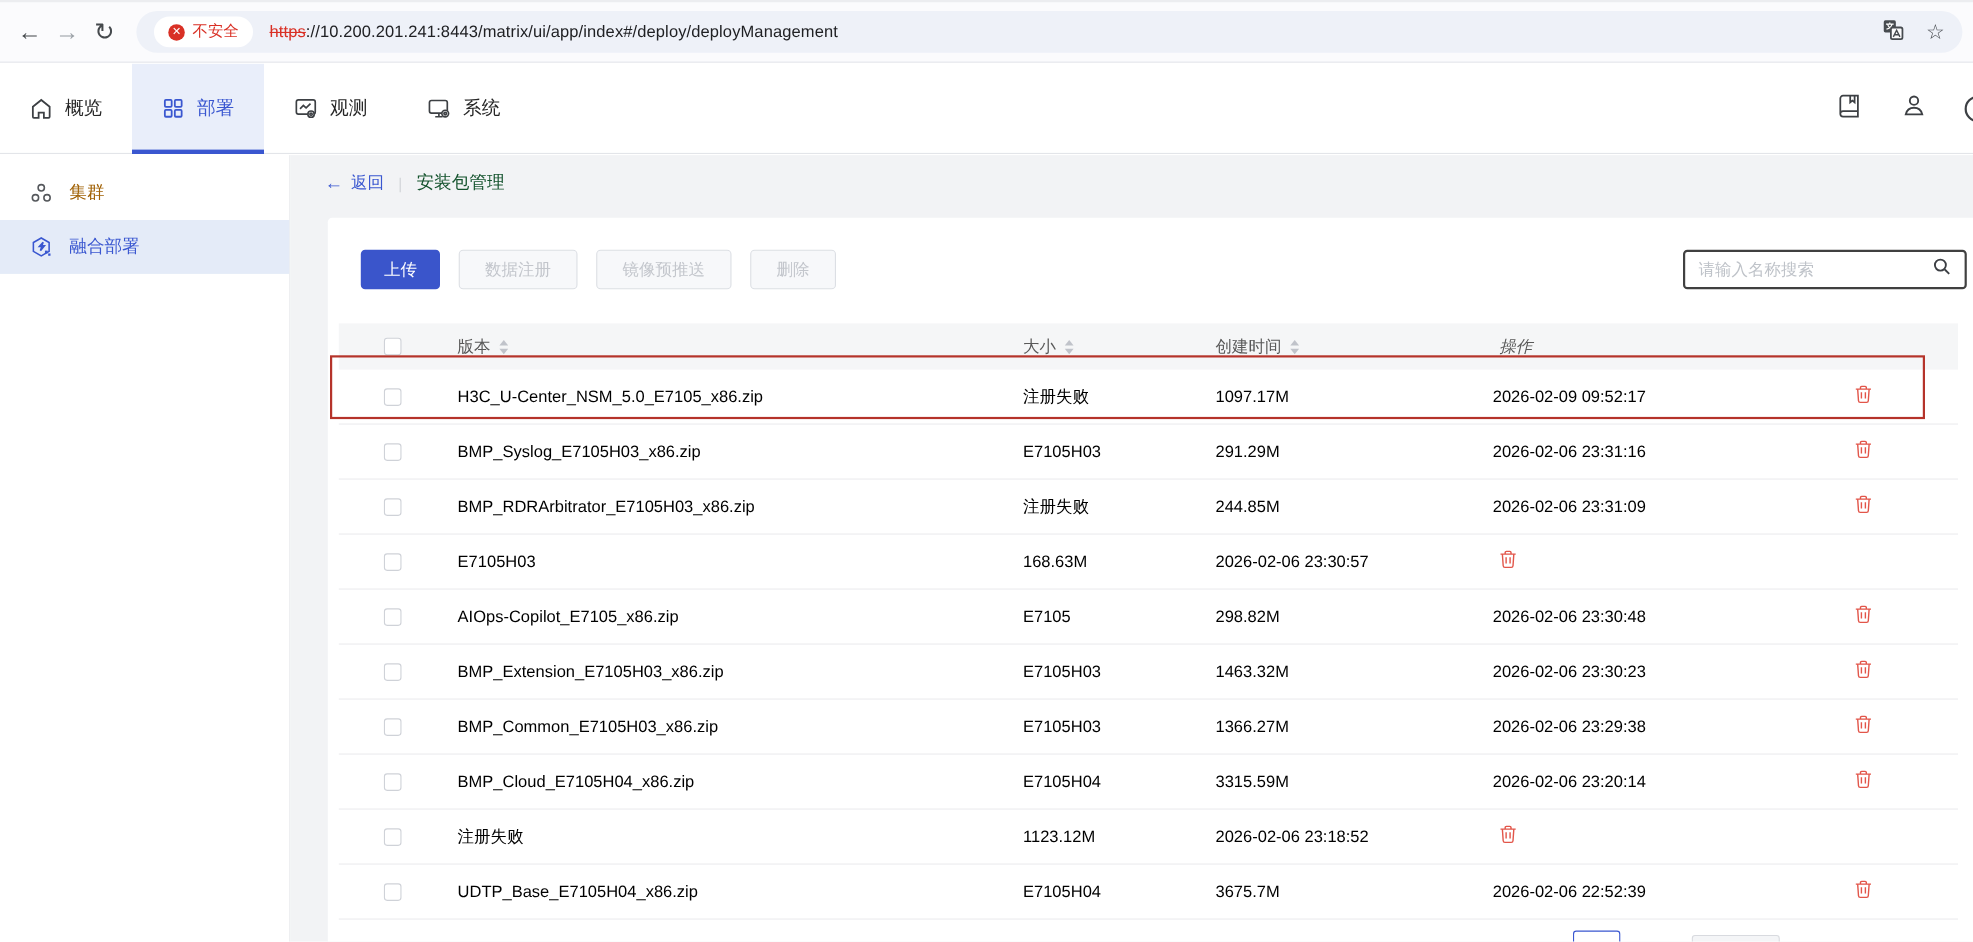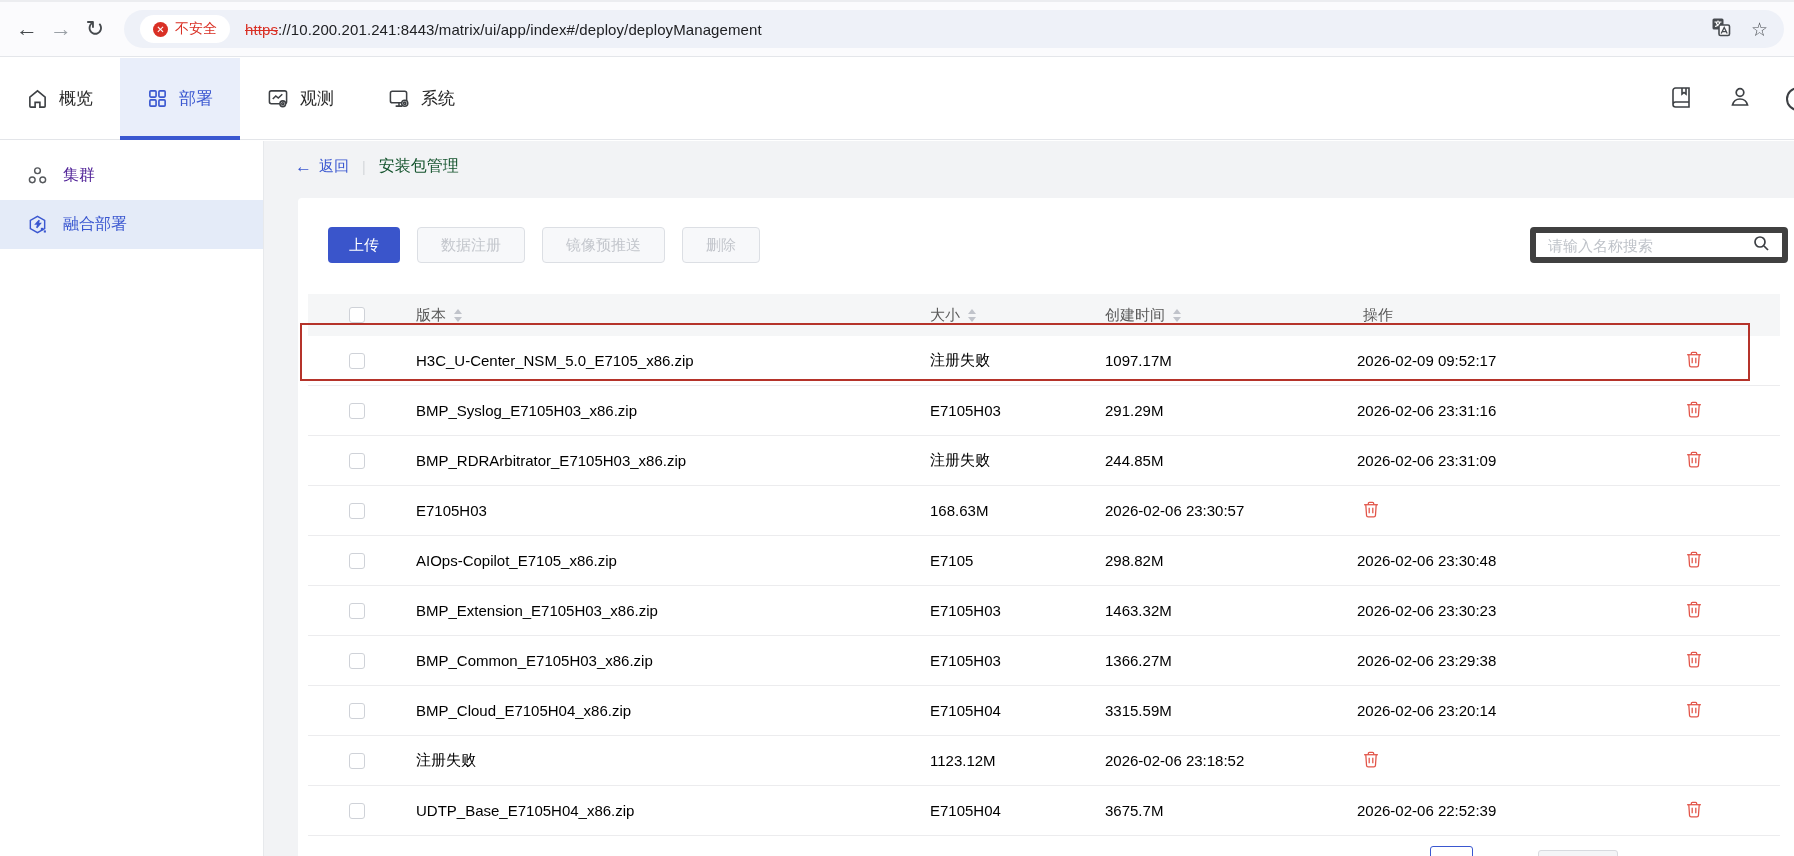--- a/index.html
+++ b/index.html
@@ -36,21 +36,21 @@
   .tab-underline{ position:absolute; left:0; right:0; bottom:-1px; height:4px; background:#3a57d0; }
   .nav-right{ margin-left:auto; display:flex; align-items:center; gap:34px; }
   .nav-right svg{ stroke:#3d4044; }
   .partial-circle{ width:24px; height:24px; border:2px solid #3d4044; border-radius:50%;
     margin-right:-16px; flex:none; }
 
   
   .layout{ position:absolute; top:141px; left:0; width:1794px; bottom:0; display:flex; }
   .sidebar{ width:264px; background:#fff; border-right:1px solid #e7e9ec; padding-top:10px; }
   .side-item{ height:49px; display:flex; align-items:center; gap:15px; padding-left:27px;
-    font-size:16px; color:#4c1d95; cursor:pointer; }
+    font-size:16px; color:#a16207; cursor:pointer; }
   .side-item svg{ stroke:#55585c; }
   .side-item.active{ background:#e4ebf8; color:#3a57d0; }
   .side-item.active svg{ stroke:#3a57d0; }
 
   .content{ flex:1; background:#f2f3f5; position:relative; }
   .breadcrumb{ position:absolute; top:15px; left:31px; display:flex; align-items:center;
     font-size:15px; }
   .back-link{ color:#3a57d0; display:flex; align-items:center; gap:7px; cursor:pointer; }
   .back-arrow{ font-size:17px; }
   .crumb-sep{ color:#d4d6da; margin:0 13px; font-size:14px; }
@@ -58,33 +58,33 @@
 
   
   .card{ position:absolute; left:34px; right:0; top:57px; bottom:0; background:#fff;
     border-radius:4px 0 0 0; overflow:hidden; }
   .toolbar{ position:absolute; top:29px; left:30px; right:6px; display:flex; align-items:center; gap:17px; }
   .btn{ height:36px; border-radius:4px; font-size:15px; display:inline-flex; align-items:center;
     justify-content:center; cursor:pointer; }
   .btn-primary{ background:#3a55cb; color:#fff; border:none; padding:0 21px; }
   .btn-disabled{ background:#f7f8fa; color:#c3c6cc; border:1px solid #dcdfe4; padding:0 23px;
     cursor:not-allowed; }
-  .search{ margin-left:auto; width:258px; height:36px; border:6px solid #404040; border-radius:4px;
+  .search{ margin-left:auto; width:258px; height:36px; border:2px solid #404040; border-radius:4px;
     display:flex; align-items:center; padding:0 12px; background:#fff; }
   .search input{ border:none; outline:none; flex:1; font-size:15px; color:#333; background:transparent; }
   .search input::placeholder{ color:#bfc3c9; }
 
   
   .table{ position:absolute; left:10px; top:96px; width:1472px; }
   .thead,.trow{ display:grid; grid-template-columns:108px 514px 175px 252px 323px 100px;
     align-items:center; }
   .thead{ height:42px; background:#f5f6f7; color:#595959; font-size:15px; }
   .trow{ height:50px; border-bottom:1px solid #ececee; font-size:15px; color:#000000; }
   .c-check{ padding-left:41px; display:flex; align-items:center; }
-  .c-op{ padding-left:6px; }
+  .c-op{ padding-left:6px;font-style:italic; }
   .checkbox{ width:16px; height:16px; border:1px solid #cfd2d8; border-radius:3px; background:#fff;
     display:inline-block; cursor:pointer; }
   .hcell{ display:flex; align-items:center; }
   .sort{ display:inline-flex; flex-direction:column; gap:3px; margin-left:8px; cursor:pointer; }
   .sort i{ display:block; width:0; height:0; border-left:4px solid transparent;
     border-right:4px solid transparent; }
   .sort .up{ border-bottom:5px solid #c0c3ca; }
   .sort .dn{ border-top:5px solid #c0c3ca; }
   .trash{ cursor:pointer; display:inline-flex; }
 

